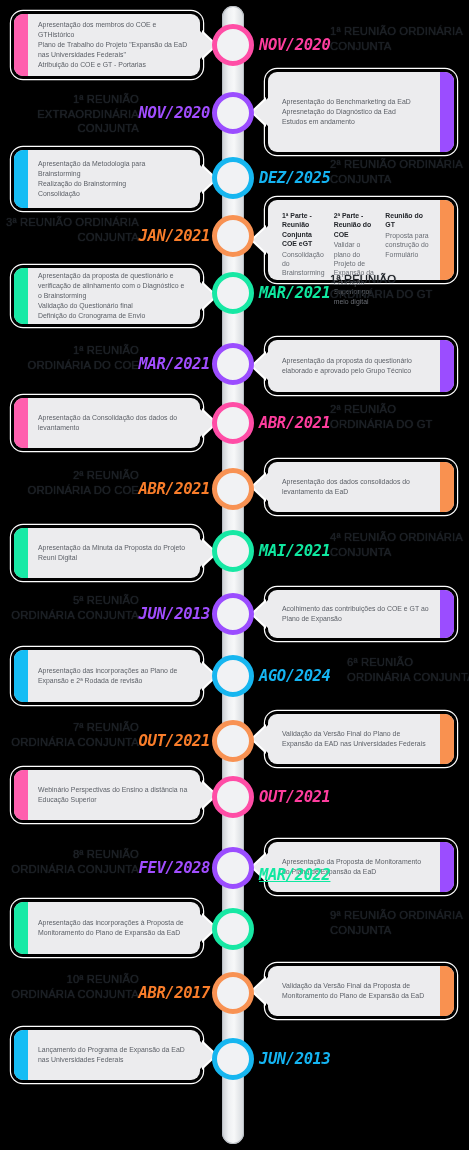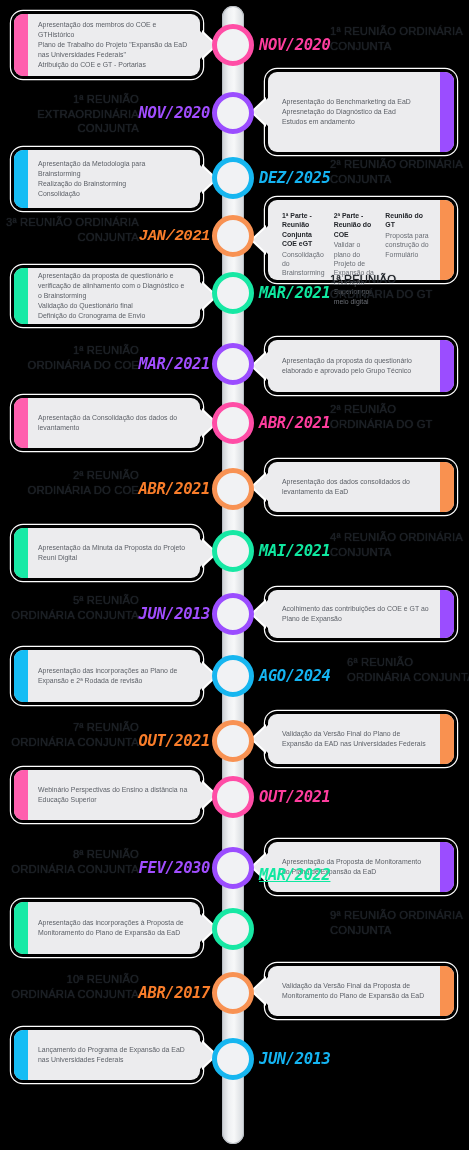--- a/index.html
+++ b/index.html
@@ -149,21 +149,21 @@
     <div class="marker blue" style="top: 178px;"></div>
     <div class="date right blue" style="top: 178px;">DEZ/2025</div>
     <div class="mtitle right" style="top: 178px;">2ª REUNIÃO ORDINÁRIA
 CONJUNTA</div>
     <div class="bubble r multi" style="top: 200px; height: 80px;">
       <div class="accent ac-orange"></div>
       <div class="txt"><div class="cols"><div class="col"><div class="ch">1ª Parte - Reunião Conjunta COE eGT</div><div class="cb">Consolidação do Brainstorming</div></div><div class="col"><div class="ch">2ª Parte - Reunião do COE</div><div class="cb">Validar o plano do Projeto de Expansão da Educação Superior por meio digital</div></div><div class="col"><div class="ch">Reunião do GT</div><div class="cb">Proposta para construção do Formulário</div></div></div></div>
       <div class="arrow"></div>
     </div>
     <div class="marker orange" style="top: 236px;"></div>
-    <div class="date left orange" style="top: 236px; font-family: Liberation Mono, monospace;">JAN/2021</div>
+    <div class="date left orange" style="top: 236px;">JAN/2021</div>
     <div class="mtitle left" style="top: 236px;">3ª REUNIÃO ORDINÁRIA
 CONJUNTA</div>
     <div class="bubble l" style="top: 268px; height: 56px;">
       <div class="accent ac-green"></div>
       <div class="txt">Apresentação da proposta de questionário e verificação de alinhamento com o Diagnóstico e o Brainstorming
 Validação do Questionário final
 Definição do Cronograma de Envio</div>
       <div class="arrow"></div>
     </div>
     <div class="marker green" style="top: 293px;"></div>
@@ -239,21 +239,21 @@
       <div class="arrow"></div>
     </div>
     <div class="marker pink" style="top: 797px;"></div>
     <div class="date right pink" style="top: 797px;">OUT/2021</div>
     <div class="bubble r" style="top: 842px; height: 50px;">
       <div class="accent ac-purple"></div>
       <div class="txt">Apresentação da Proposta de Monitoramento do Plano de Expansão da EaD</div>
       <div class="arrow"></div>
     </div>
     <div class="marker purple" style="top: 868px;"></div>
-    <div class="date left purple" style="top: 868px;">FEV/2030</div>
+    <div class="date left purple" style="top: 868px;">FEV/2028</div>
     <div class="mtitle left" style="top: 868px;">8ª REUNIÃO
 ORDINÁRIA CONJUNTA</div>
     <div class="bubble l" style="top: 902px; height: 52px;">
       <div class="accent ac-green"></div>
       <div class="txt">Apresentação das incorporações à Proposta de Monitoramento do Plano de Expansão da EaD</div>
       <div class="arrow"></div>
     </div>
     <div class="marker green" style="top: 929px;"></div>
     <div class="date right green" style="top: 875px; text-decoration: underline;">MAR/2022</div>
     <div class="mtitle right" style="top: 929px;">9ª REUNIÃO ORDINÁRIA

